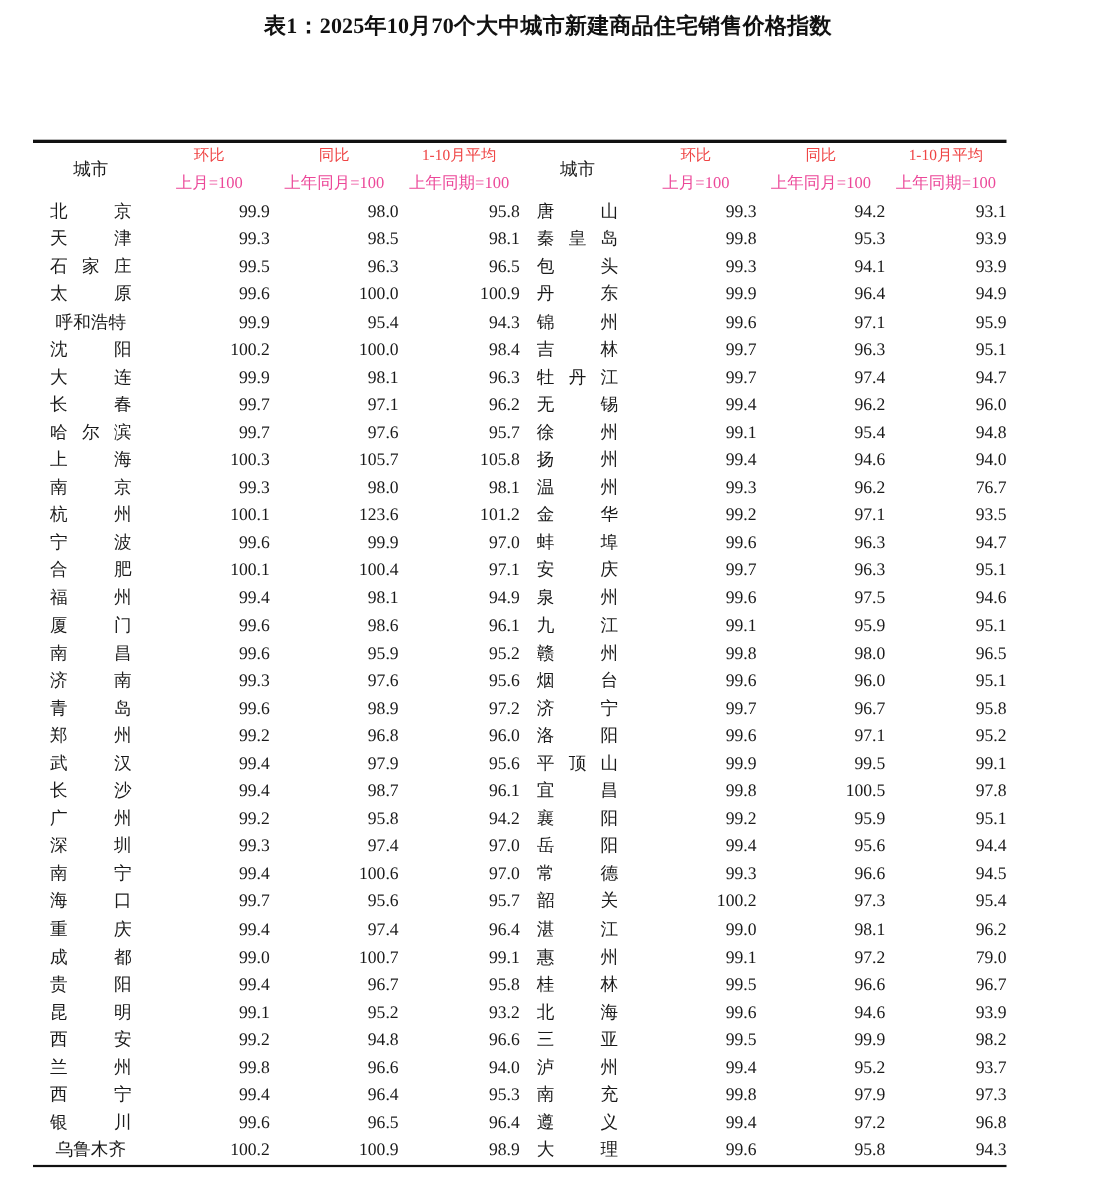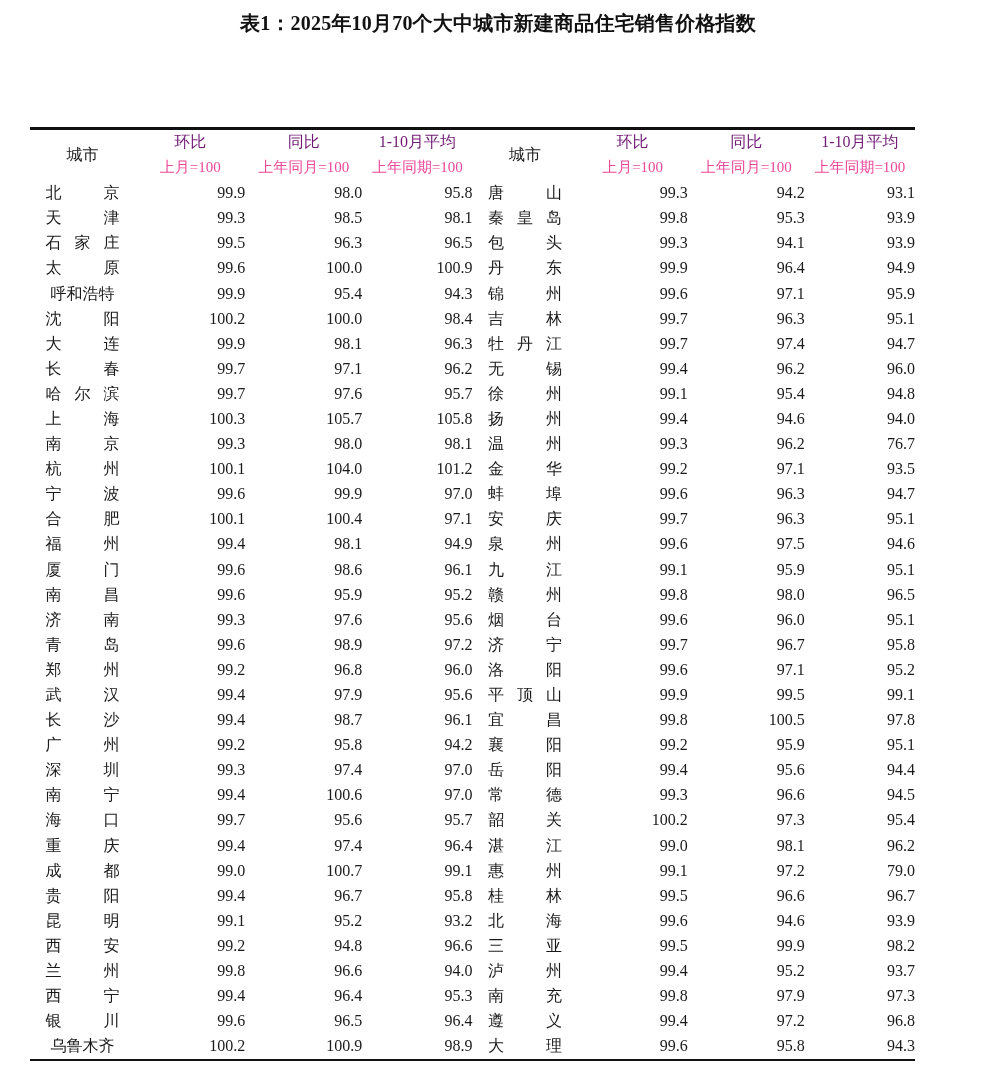--- a/index.html
+++ b/index.html
@@ -69,22 +69,22 @@
   .rule-top, .rule-mid, .rule-bottom {
     background: #111111;
     width: 885px;
   }
   .rule-top { height: 2.6px; }
   .rule-bottom { height: 2.6px; }
 
   
   .hd {
     text-align: center;
-    font-size: 16px;
-    color: #701a75;
+    font-size: 14px;
+    color: #ef4444;
     height: 25px;
     line-height: 25px;
     white-space: nowrap;
   }
   .hd-sub {
     text-align: center;
     font-size: 15px;
     color: #ec4899;
     height: 26px;
     line-height: 26px;
@@ -281,21 +281,21 @@
             <td class="num vl">98.0</td>
             <td class="num vl">98.1</td>
             <td class="city vmid"><span class="nm">温州</span></td>
             <td class="num vl">99.3</td>
             <td class="num vl">96.2</td>
             <td class="num vl">76.7</td>
           </tr>
           <tr class="drow">
             <td class="city"><span class="nm">杭州</span></td>
             <td class="num vl">100.1</td>
-            <td class="num vl">104.0</td>
+            <td class="num vl">123.6</td>
             <td class="num vl">101.2</td>
             <td class="city vmid"><span class="nm">金华</span></td>
             <td class="num vl">99.2</td>
             <td class="num vl">97.1</td>
             <td class="num vl">93.5</td>
           </tr>
           <tr class="drow">
             <td class="city"><span class="nm">宁波</span></td>
             <td class="num vl">99.6</td>
             <td class="num vl">99.9</td>

